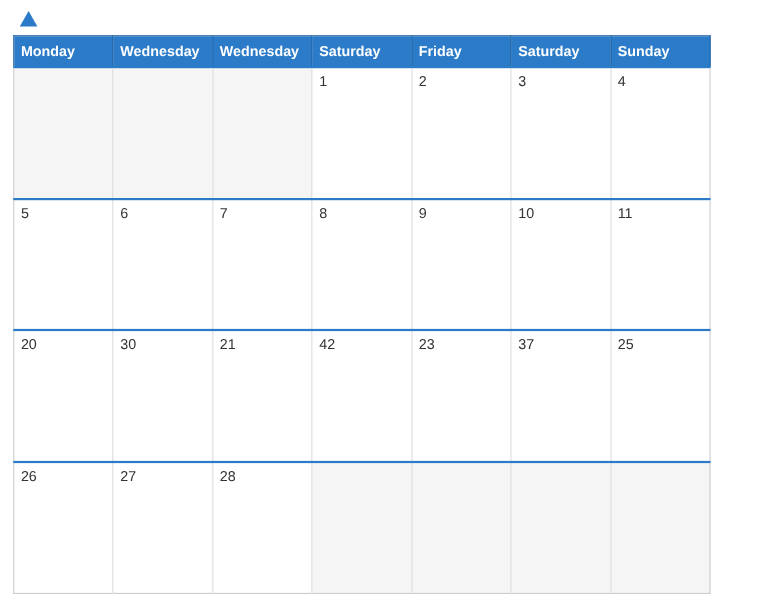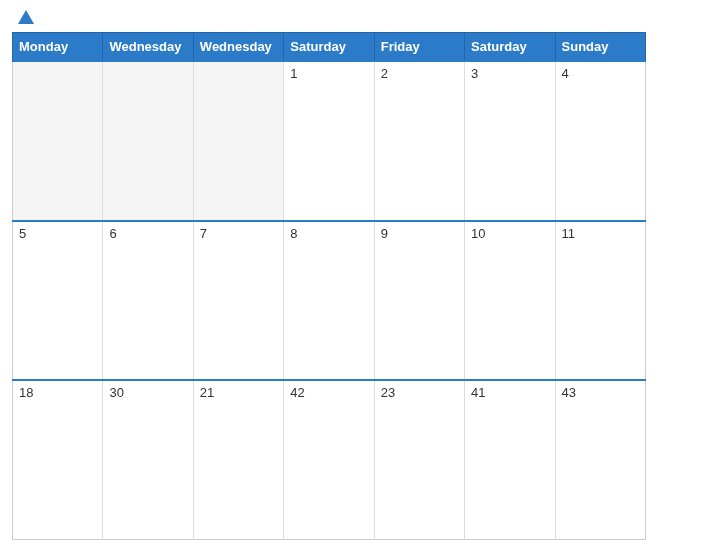--- a/index.html
+++ b/index.html
@@ -145,23 +145,32 @@
         <tr class="row-bg-alt">
           <td><span class="day-num">5</span></td>
           <td><span class="day-num">6</span></td>
           <td><span class="day-num">7</span></td>
           <td><span class="day-num">8</span></td>
           <td><span class="day-num">9</span></td>
           <td><span class="day-num">10</span></td>
           <td><span class="day-num">11</span></td>
         </tr>
         <tr class="row-bg-alt">
-          <td><span class="day-num">18</span></td>
+          <td><span class="day-num">20</span></td>
           <td><span class="day-num">30</span></td>
           <td><span class="day-num">21</span></td>
           <td><span class="day-num">42</span></td>
           <td><span class="day-num">23</span></td>
-          <td><span class="day-num">41</span></td>
-          <td><span class="day-num">43</span></td>
+          <td><span class="day-num">37</span></td>
+          <td><span class="day-num">25</span></td>
+        </tr>
+        <tr>
+          <td><span class="day-num">26</span></td>
+          <td><span class="day-num">27</span></td>
+          <td><span class="day-num">28</span></td>
+          <td class="empty"></td>
+          <td class="empty"></td>
+          <td class="empty"></td>
+          <td class="empty"></td>
         </tr>
       </tbody>
   </table>
 </div>
 
 </body></html>

